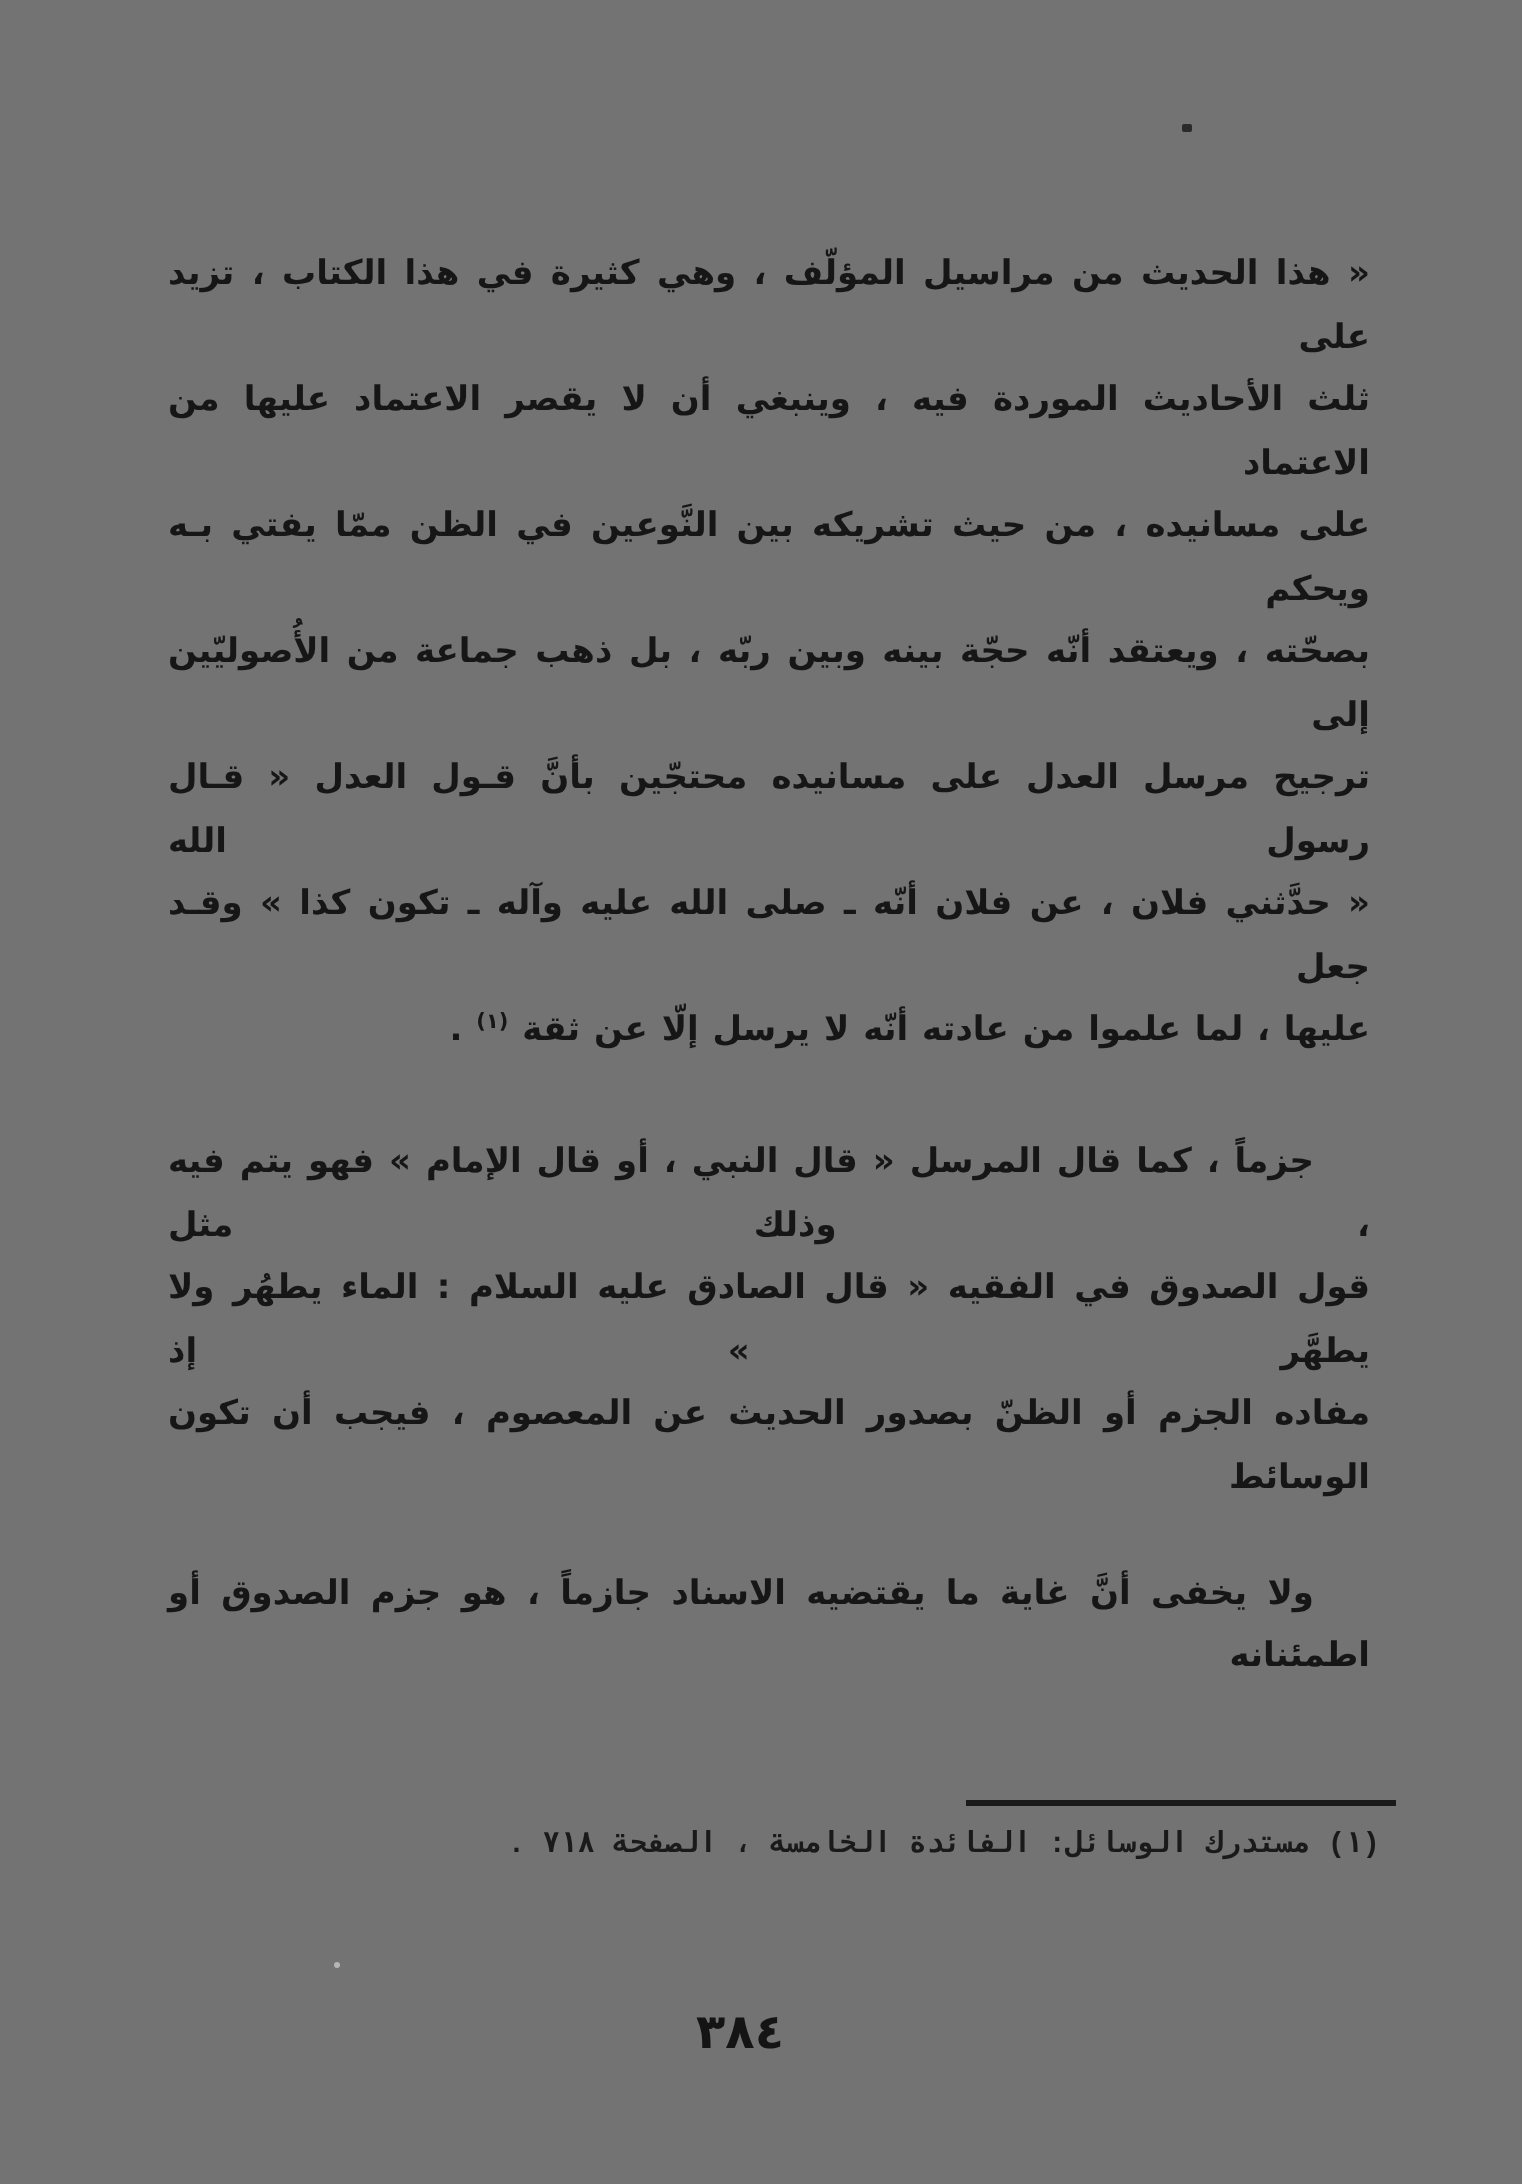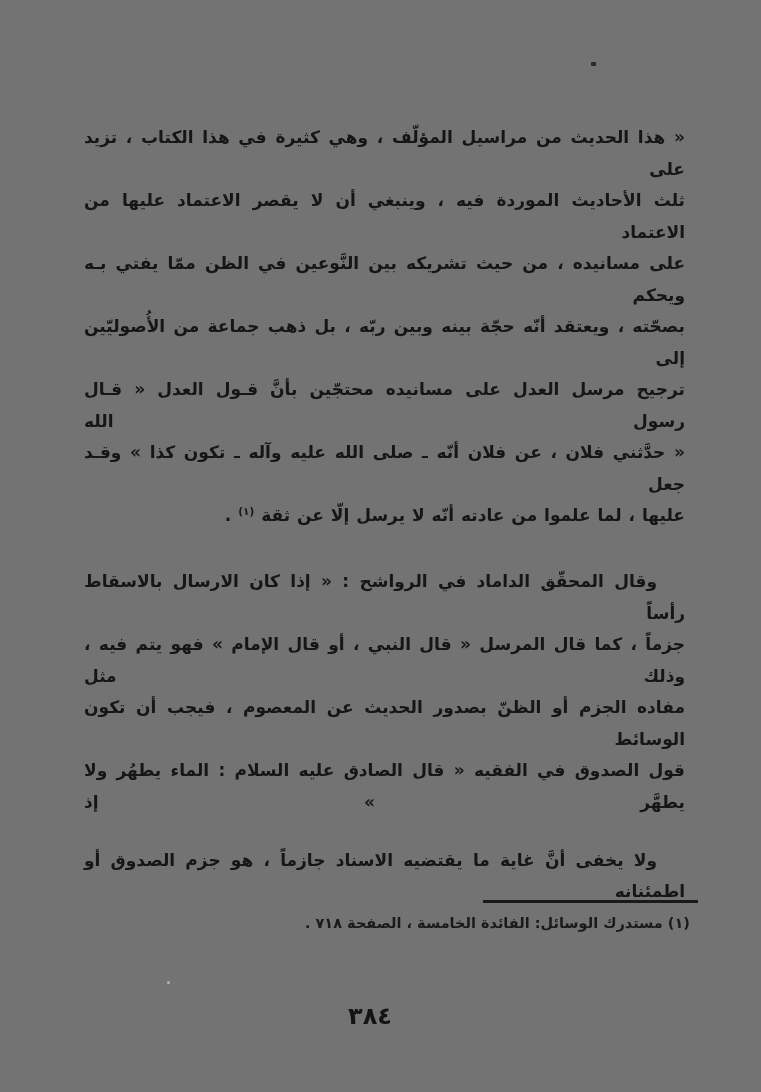--- a/index.html
+++ b/index.html
@@ -64,20 +64,21 @@
   .footnotes {
     position: absolute;
     top: 908px;
     right: 71px;
     left: 84px;
     direction: rtl;
     text-align: right;
     font-size: 14.5px;
     font-weight: 700;
     color: #1a1a1a;
+    font-family: Liberation Mono, monospace;
   }
   .footnote {
     line-height: 31px;
   }
   
   .page-number {
     position: absolute;
     top: 1002px;
     left: 330px;
     width: 80px;
@@ -119,24 +120,23 @@
       <div class="paragraph first-para">
         <div class="line">« هذا الحديث من مراسيل المؤلّف ، وهي كثيرة في هذا الكتاب ، تزيد على</div>
         <div class="line">ثلث الأحاديث الموردة فيه ، وينبغي أن لا يقصر الاعتماد عليها من الاعتماد</div>
         <div class="line">على مسانيده ، من حيث تشريكه بين النَّوعين في الظن ممّا يفتي بـه ويحكم</div>
         <div class="line">بصحّته ، ويعتقد أنّه حجّة بينه وبين ربّه ، بل ذهب جماعة من الأُصوليّين إلى</div>
         <div class="line">ترجيح مرسل العدل على مسانيده محتجّين بأنَّ قـول العدل « قـال رسول الله</div>
         <div class="line">« حدَّثني فلان ، عن فلان أنّه ـ صلى الله عليه وآله ـ تكون كذا » وقـد جعل</div>
         <div class="line natural-end">عليها ، لما علموا من عادته أنّه لا يرسل إلّا عن ثقة <sup class="fn-ref">(١)</sup> .</div>
       </div>
       <div class="paragraph indent">
-        <div class="line">وقال المحقّق الداماد في الرواشح : « إذا كان الارسال بالاسقاط رأساً</div>
         <div class="line">جزماً ، كما قال المرسل « قال النبي ، أو قال الإمام » فهو يتم فيه ، وذلك مثل</div>
+        <div class="line">قول الصدوق في الفقيه « قال الصادق عليه السلام : الماء يطهُر ولا يطهَّر » إذ</div>
         <div class="line">مفاده الجزم أو الظنّ بصدور الحديث عن المعصوم ، فيجب أن تكون الوسائط</div>
-        <div class="line">قول الصدوق في الفقيه « قال الصادق عليه السلام : الماء يطهُر ولا يطهَّر » إذ</div>
       </div>
       <div class="paragraph indent">
         <div class="line">ولا يخفى أنَّ غاية ما يقتضيه الاسناد جازماً ، هو جزم الصدوق أو اطمئنانه</div>
       </div>
     </main>
 
   <div class="footnote-sep"></div>
 
   <div class="footnotes" id="footnotes">
       <div class="footnote">(١) مستدرك الوسائل: الفائدة الخامسة ، الصفحة ٧١٨ .</div>

